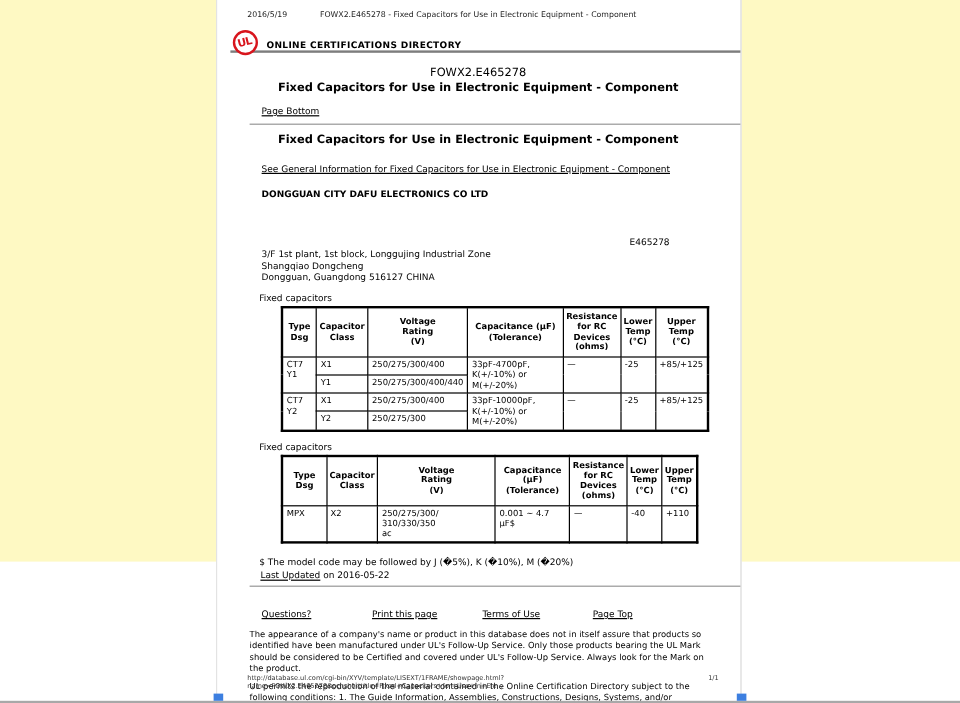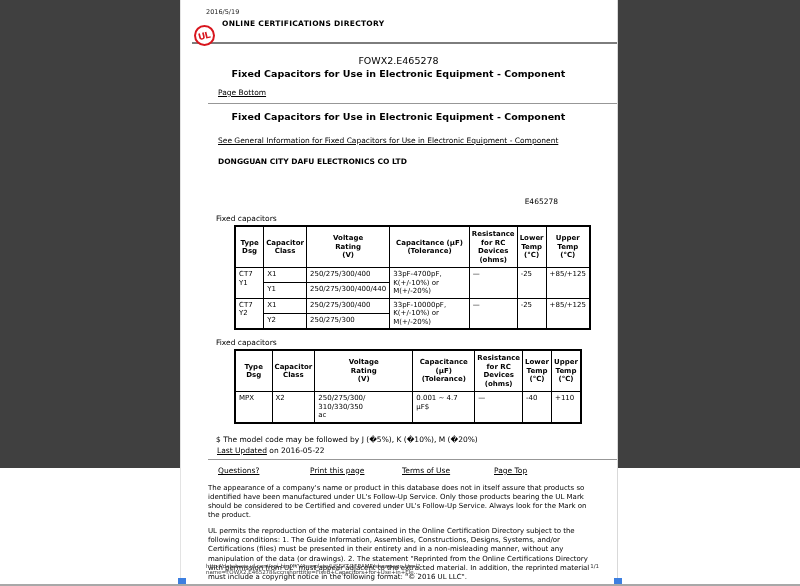--- a/index.html
+++ b/index.html
@@ -1,35 +1,35 @@
 <!DOCTYPE html>
 <html><head>
 <meta charset="utf-8">
 <style>
   * { margin:0; padding:0; box-sizing:border-box; }
   html,body { width:800px; height:586px; background:#ffffff; overflow:hidden;
     font-family:"DejaVu Sans", sans-serif; color:#000; }
-  .stage { position:relative; width:800px; height:468px; background:#404040;padding-left:14px; }
+  .stage { position:relative; width:800px; height:468px; background:#fef9c3;padding-left:14px; }
 
   .page { position:absolute; left:180px; top:0; width:438px; height:581px;
     background:#fff; border-left:1px solid #e3e3e3; border-right:1px solid #d9d9d9; }
   .content { position:relative; height:100%; padding:0 26px 0 25px; }
 
   
   .print-header { position:relative; padding-top:8px; height:16px; font-size:6.5px; color:#222; }
   .print-date { position:absolute; left:0; top:8px; }
   .print-title { display:block; text-align:center; }
 
   
   .masthead { position:relative; margin-top:8px; height:27px; }
   .masthead-rule { position:absolute; left:-14px; right:-26px; bottom:7px; height:2px; background:#7d7d7d; }
   .ul-logo { position:absolute; left:-12px; top:1px; width:21px; height:21px; border:2.5px solid #d8151d;
     border-radius:50%; background:#fff; display:flex; align-items:center; justify-content:center; z-index:2; }
   .ul-logo-text { color:#d8151d; font-weight:bold; font-size:9px; transform:rotate(-14deg); letter-spacing:-0.5px; }
-  .brand { position:absolute; left:16px; bottom:23px; font-size:7.5px; font-weight:bold; letter-spacing:0.3px; }
+  .brand { position:absolute; left:16px; bottom:9px; font-size:7.5px; font-weight:bold; letter-spacing:0.3px; }
 
   .doc-code { margin-top:4px; text-align:center; font-weight:normal; font-size:9.5px; }
   .doc-subtitle { margin-top:2px; text-align:center; font-weight:bold; font-size:9.5px; }
 
   a, .linklike { color:#000; text-decoration:underline; cursor:pointer; }
   .page-bottom { display:inline-block; margin:9px 0 0 12px; font-size:7.5px; }
   .rule { border:none; border-top:1px solid #979797; margin:4px -26px 0 2px; }
   .section-heading { margin-top:7px; text-align:center; font-weight:bold; font-size:9.5px; }
   .general-link { display:inline-block; margin:14px 0 0 12px; font-size:7.5px; }
 
@@ -42,21 +42,21 @@
   table { border-collapse:collapse; margin-left:28px; border:2px solid #000; }
   th, td { border:1px solid #000; font-size:7px; white-space:pre-line; }
   th { font-weight:bold; text-align:center; vertical-align:middle; padding:3px 2px; line-height:8.5px; }
   td { vertical-align:top; text-align:left; padding:2px 3px; line-height:8.5px; }
 
   .footnote { margin:11px 0 0 10px; font-size:7.5px; }
   .marking { margin:19px 0 0 10px; font-size:7.5px; }
   .last-updated { margin:2px 0 0 11px; font-size:7.5px; }
 
   .links-row { display:flex; margin:6px 0 0 12px; font-size:7.5px; }
-  .links-row a { width:92px; }
+  .links-row a { width:92px;margin-top:12px; }
   .copyright { margin:13px 33px 0 0; text-align:right; font-size:7.5px; }
 
   .legal { margin:9px 0 0 2px; font-size:7px; line-height:9.3px; text-align:left; }
   .legal + .legal { margin-top:6px; }
 
   .url-footer { position:absolute; left:25px; right:18px; bottom:6px; display:flex;
     justify-content:space-between; font-size:5.5px; color:#333; }
 
   .bottom-divider { position:absolute; left:0; right:0; top:584px; height:2px; background:#a8a8a8; }
   .handle { position:absolute; width:8px; height:6px; top:578px; background:#3d7fe0; }
@@ -65,20 +65,21 @@
 </style>
 </head>
 <body>
 
 <div class="stage">
   <div class="page">
     <div class="content">
 
       <div class="print-header">
         <span class="print-date">2016/5/19</span>
+        <span class="print-title">FOWX2.E465278 - Fixed Capacitors for Use in Electronic Equipment - Component</span>
       </div>
 
       <div class="masthead">
         <div class="masthead-rule"></div>
         <div class="ul-logo">
           <span class="ul-logo-text">UL</span>
         </div>
         <div class="brand">ONLINE CERTIFICATIONS DIRECTORY</div>
       </div>
 
@@ -88,20 +89,25 @@
       <a class="page-bottom">Page Bottom</a>
       <hr class="rule">
 
       <div class="section-heading">Fixed Capacitors for Use in Electronic Equipment - Component</div>
 
       <a class="general-link">See General Information for Fixed Capacitors for Use in Electronic Equipment - Component</a>
 
       <div class="company-row">
         <span class="company-name">DONGGUAN CITY DAFU ELECTRONICS CO LTD</span>
         <span class="file-number">E465278</span>
+      </div>
+      <div class="address">
+        <div>3/F 1st plant, 1st block, Longgujing Industrial Zone</div>
+        <div>Shangqiao Dongcheng</div>
+        <div>Dongguan, Guangdong 516127 CHINA</div>
       </div>
 
       <div class="table-label">Fixed capacitors</div>
       <table>
         <colgroup>
           <col style="width:29px">
             <col style="width:37px">
             <col style="width:76px">
             <col style="width:81px">
           <col style="width:42px">

